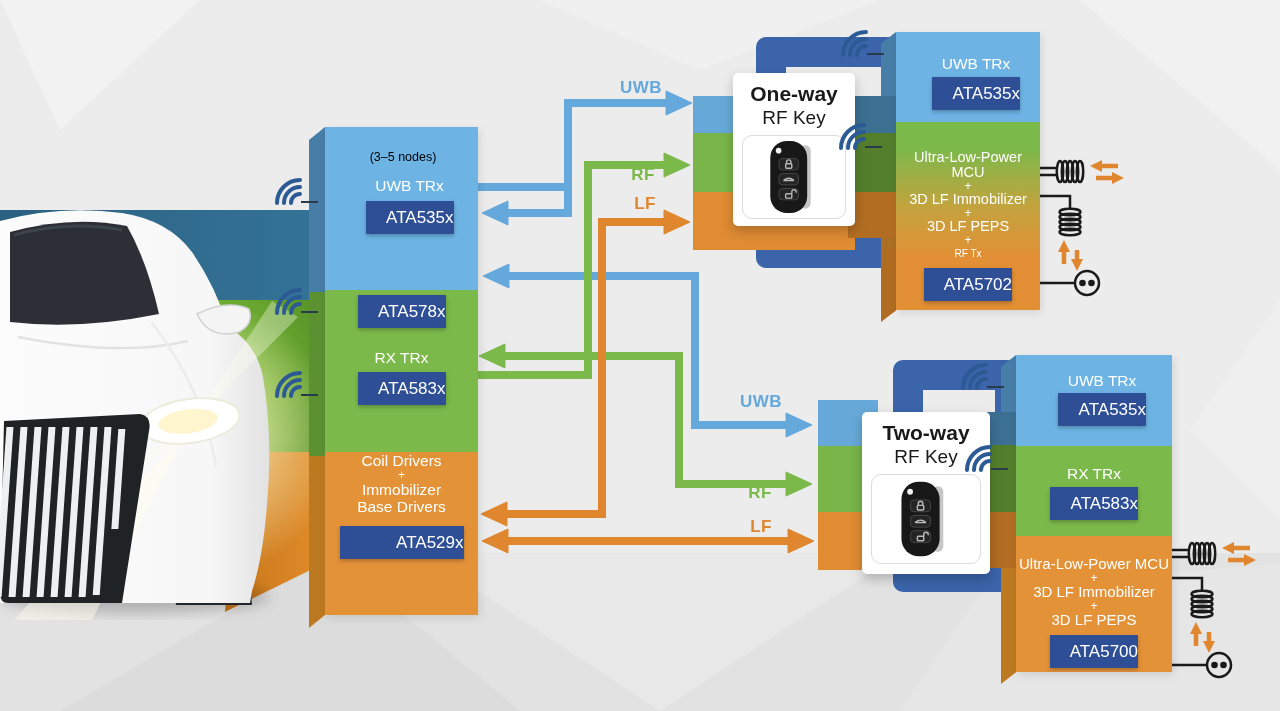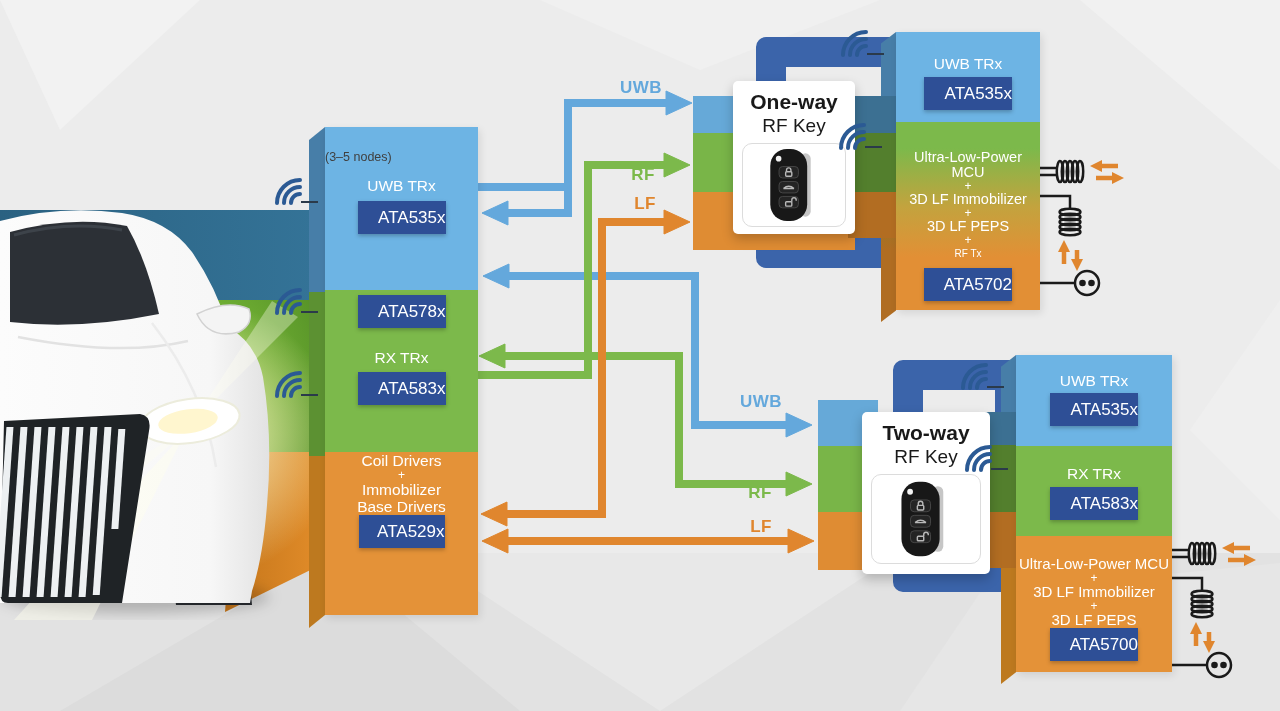--- a/index.html
+++ b/index.html
@@ -39,28 +39,28 @@
 
   .link-lbl{z-index:11;font-weight:bold;font-size:17px;letter-spacing:.4px;text-align:center;width:56px;}
   .link-lbl.uwb{color:var(--uwb-blue);}
   .link-lbl.rf{color:var(--rf-green);margin-top:26px;}
   .link-lbl.lf{color:var(--lf-orange);}
 
   
   .edge3d{z-index:6;}
   .block{z-index:9;box-shadow:2px 3px 8px rgba(0,0,0,.10);}
   .sec{position:relative;width:100%;overflow:hidden;}
-  .sec.blue{background:var(--block-blue);}
+  .sec.blue{background:var(--block-blue);padding-left:16px;}
   .sec.green{background:var(--block-green);}
   .sec.orange{background:var(--block-orange);}
   .lbl{color:#fff;font-size:15.5px;text-align:center;line-height:17px;}
   .plus{color:#fff;font-size:12px;line-height:12px;text-align:center;}
   .chip{background:var(--part-navy);color:#fff;font-size:17px;line-height:33px;height:33px;
         width:88px;margin:0 auto;text-align:right;box-shadow:0 2px 4px rgba(0,0,0,.25);}
-  .note{color:#404040;font-size:12.5px;text-align:left;padding-right:13px;}
+  .note{color:#000000;font-size:12.5px;text-align:center;padding-right:13px;}
 
   #stack{left:325px;top:127px;width:153px;height:488px;z-index:6;}
   #stack-edge{left:309px;top:127px;width:16px;height:501px;
      background:linear-gradient(180deg,#477ea8 0%,#477ea8 33%,#5c9132 33%,#5c9132 65.6%,#bd791f 65.6%,#bd791f 100%);
      clip-path:polygon(100% 0,0 2.6%,0 100%,100% 97.4%);}
 
   
   .frame{z-index:6;border:30px solid var(--frame-navy);border-radius:10px;}
   .kband{z-index:7;}
   .card{z-index:8;background:#fff;border-radius:5px;box-shadow:0 5px 12px rgba(0,0,0,.22);}
@@ -186,35 +186,35 @@
     <div class="sec green" style="height:162px">
       <div class="chip" style="margin-top:5px">ATA578x</div>
       <div class="lbl" style="margin-top:21px">RX TRx</div>
       <div class="chip" style="margin-top:6px">ATA583x</div>
     </div>
     <div class="sec orange" style="height:163px">
       <div class="lbl">Coil Drivers</div>
       <div class="plus">+</div>
       <div class="lbl">Immobilizer</div>
       <div class="lbl">Base Drivers</div>
-      <div class="chip" style="width:86px">ATA529x</div>
+      <div class="chip" style="margin-top:11px;width:124px">ATA529x</div>
     </div>
   </div>
 
   <div class="abs frame" style="left:756px;top:37px;width:156px;height:231px"></div>
 
   <div class="abs kband" style="left:693px;top:96px;width:162px;height:37px;background:#66a9d8"></div>
   <div class="abs kband" style="left:693px;top:133px;width:162px;height:59px;background:#79b548"></div>
   <div class="abs kband" style="left:693px;top:192px;width:162px;height:58px;background:#df8c33"></div>
 
   <div class="abs kband" style="left:848px;top:96px;width:49px;height:37px;background:#3c7092"></div>
   <div class="abs kband" style="left:848px;top:133px;width:49px;height:59px;background:#537f2d"></div>
   <div class="abs kband" style="left:848px;top:192px;width:49px;height:46px;background:#b26d22"></div>
 
-  <div class="abs card" style="left:733px;top:81px;width:122px;height:153px">
+  <div class="abs card" style="left:733px;top:73px;width:122px;height:153px">
     <div class="t1">One-way</div>
     <div class="t2">RF Key</div>
     <div class="keybox" style="width:104px;height:84px">
       <svg width="58" height="76" viewBox="0 0 66 84">
         <rect x="40" y="6" width="12" height="72" rx="6" fill="#c6c6c6"></rect>
         <rect x="6" y="1" width="42" height="82" rx="19" fill="#181818"></rect>
         <circle cx="15.5" cy="12" r="3.2" fill="#f3f3f3"></circle>
         <rect x="16" y="21" width="22" height="13" rx="4" fill="#242424" stroke="#4a4a4a"></rect>
         <rect x="16" y="38" width="22" height="13" rx="4" fill="#242424" stroke="#4a4a4a"></rect>
         <rect x="16" y="55" width="22" height="13" rx="4" fill="#242424" stroke="#4a4a4a"></rect>
@@ -290,21 +290,21 @@
     <div class="sec green" style="height:90px">
       <div class="lbl" style="padding-top:19px">RX TRx</div>
       <div class="chip" style="margin-top:5px">ATA583x</div>
     </div>
     <div class="sec orange" style="height:136px">
       <div class="lbl" style="padding-top:20px;font-size:15px;line-height:16px">Ultra-Low-Power MCU</div>
       <div class="plus">+</div>
       <div class="lbl" style="font-size:15px;line-height:16px">3D LF Immobilizer</div>
       <div class="plus">+</div>
       <div class="lbl" style="font-size:15px;line-height:16px">3D LF PEPS</div>
-      <div class="chip" style="">ATA5700</div>
+      <div class="chip" style="margin-top:7px">ATA5700</div>
     </div>
   </div>
 
   <svg class="abs wifi" style="left:260px;top:169px" width="60" height="46">
       <g fill="none" stroke="var(--wifi-navy)" stroke-width="4" stroke-linecap="round">
         <path d="M31,34 A9,9 0 0 1 40,25"></path>
         <path d="M24,34 A16,16 0 0 1 40,18"></path>
         <path d="M17,34 A23,23 0 0 1 40,11"></path>
       </g>
       <path d="M41,33 H58" stroke="#2b3a4a" stroke-width="2"></path>

